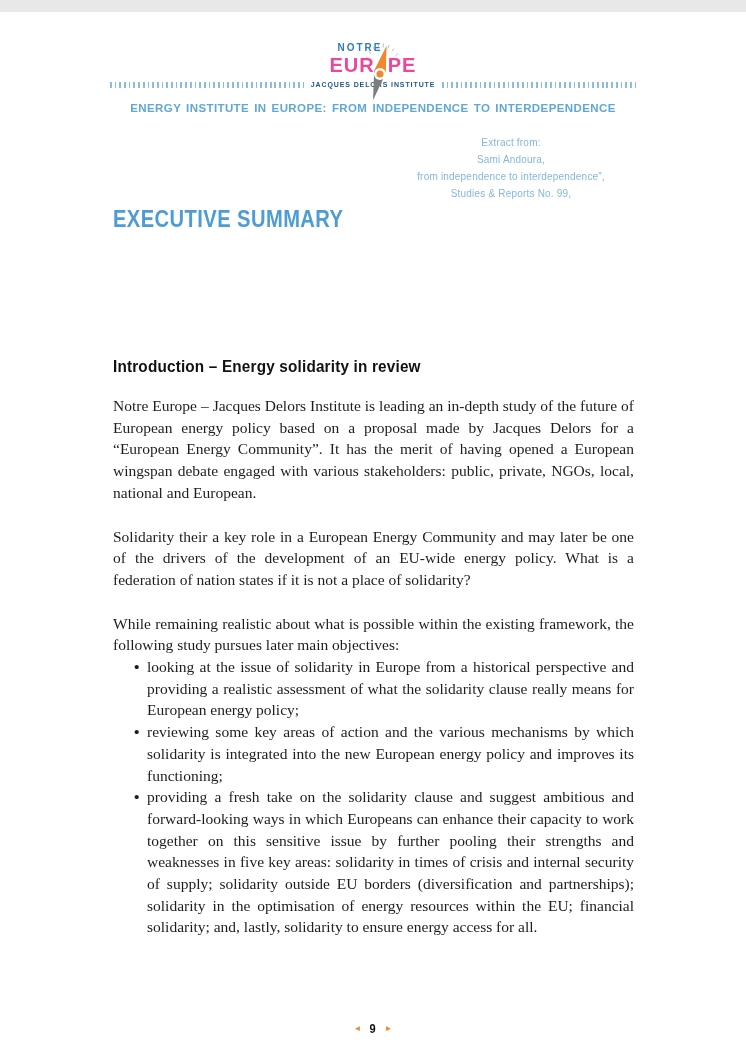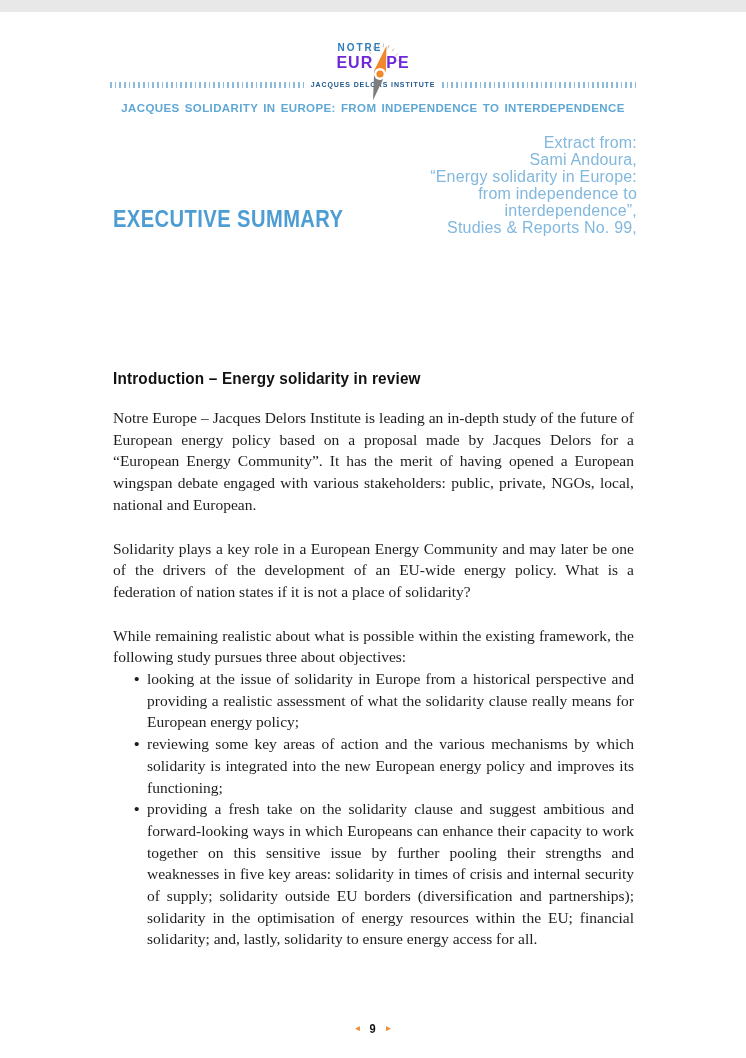--- a/index.html
+++ b/index.html
@@ -19,22 +19,22 @@
     position:absolute; top:30px; left:0; right:0;
     text-align:center; z-index:3;
   }
   .logo-notre {
     font-size:10px; font-weight:bold; letter-spacing:2px;
     color:#2e7cb8; position:relative; z-index:3;
     margin-left:-26px;
   }
   .logo-europe {
     display:flex; justify-content:center; align-items:center;
-    font-size:16px; font-weight:bold; letter-spacing:1px;
-    color:#6d28d9; position:relative; z-index:3; margin-top:1px;
+    font-size:20px; font-weight:bold; letter-spacing:1px;
+    color:#ec4899; position:relative; z-index:3; margin-top:1px;
   }
   .logo-dot-gap { display:inline-block; width:13px; }
   .needle-svg {
     position:absolute; top:-1px; left:50%; margin-left:-14px;
     z-index:2; pointer-events:none;
   }
 
   
   .rule-row {
     position:absolute; top:69px; left:110px; right:110px;
@@ -54,37 +54,37 @@
     position:absolute; top:90px; left:0; right:0;
     text-align:center;
     font-size:11.5px; font-weight:bold;
     letter-spacing:0.4px; word-spacing:1.5px;
     color:#5fa8d6;
   }
 
   
   .extract {
     position:absolute; top:122px; left:385px; width:252px;
-    text-align:right;
-    font-size:16px; line-height:17px;
+    text-align:center;
+    font-size:10px; line-height:17px;
     color:#82b8dd; letter-spacing:0.2px;
   }
 
   
   .exec-summary {
     position:absolute; top:193px; left:113px;
     font-size:24px; font-weight:bold; letter-spacing:0.5px;
     color:#4d9dd4;
     transform:scaleX(0.84); transform-origin:left center;
     white-space:nowrap;
   }
 
   
   .content {
-    position:absolute; top:357px; left:113px; width:521px;
+    position:absolute; top:345px; left:113px; width:521px;
     color:#1d1d1d;
   }
   .content h2 {
     font-size:17px; font-weight:bold; color:#111;
     transform:scaleX(0.9); transform-origin:left center;
     white-space:nowrap; margin-bottom:18px; letter-spacing:0.2px;
   }
   .content p, .content li {
     font-family:"Liberation Serif", serif;
     font-size:15.5px; line-height:21.7px;
@@ -144,38 +144,37 @@
       <span>PE</span>
     </div>
   </div>
 
   <div class="rule-row">
     <div class="rule-pattern"></div>
     <div class="rule-label">JACQUES DELORS INSTITUTE</div>
     <div class="rule-pattern"></div>
   </div>
 
-  <div class="doc-title">JACQUES SOLIDARITY IN EUROPE: FROM INDEPENDENCE TO INTERDEPENDENCE</div>
+  <div class="doc-title">ENERGY INSTITUTE IN EUROPE: FROM INDEPENDENCE TO INTERDEPENDENCE</div>
 
   <div class="extract">
     <div><span>Extract from:</span></div>
     <div><span>Sami Andoura,</span></div>
-    <div><span>“Energy solidarity in Europe:</span></div>
     <div><span>from independence to interdependence”,</span></div>
     <div><span class="seg-i">Studies &amp; Reports No. 99,</span></div>
   </div>
 
   <h1 class="exec-summary">EXECUTIVE SUMMARY</h1>
 
   <main class="content">
     <h2>Introduction – Energy solidarity in review</h2>
 
     <p><span class="seg-i">Notre Europe – Jacques Delors Institute</span><span> is leading an in-depth study of the future of European energy policy based on a proposal made by Jacques Delors for a “</span><span class="seg-b">European Energy Community</span><span>”. It has the merit of having opened a European wingspan debate engaged with various stakeholders: public, private, NGOs, local, national and European.</span></p>
-    <p><span class="seg-b">Solidarity plays a key role</span><span> in a European Energy Community and may later be one of the drivers of the development of an EU-wide energy policy. What is a federation of nation states if it is not a place of solidarity?</span></p>
-    <p class="no-gap"><span>While remaining realistic about what is possible within the existing framework, the following study pursues </span><span class="seg-b">three about objectives</span><span>:</span></p>
+    <p><span class="seg-b">Solidarity their a key role</span><span> in a European Energy Community and may later be one of the drivers of the development of an EU-wide energy policy. What is a federation of nation states if it is not a place of solidarity?</span></p>
+    <p class="no-gap"><span>While remaining realistic about what is possible within the existing framework, the following study pursues </span><span class="seg-b">later main objectives</span><span>:</span></p>
 
     <ul>
       <li>
         <span class="bullet-marker">•</span>
         <span><span class="seg-b">looking at the issue of solidarity in Europe from a historical perspective</span><span> and providing a realistic assessment of what the solidarity clause really means for European energy policy;</span></span>
       </li>
       <li>
         <span class="bullet-marker">•</span>
         <span><span class="seg-b">reviewing some key areas of action</span><span> and the various mechanisms by which solidarity is integrated into the new European energy policy and improves its functioning;</span></span>
       </li>

